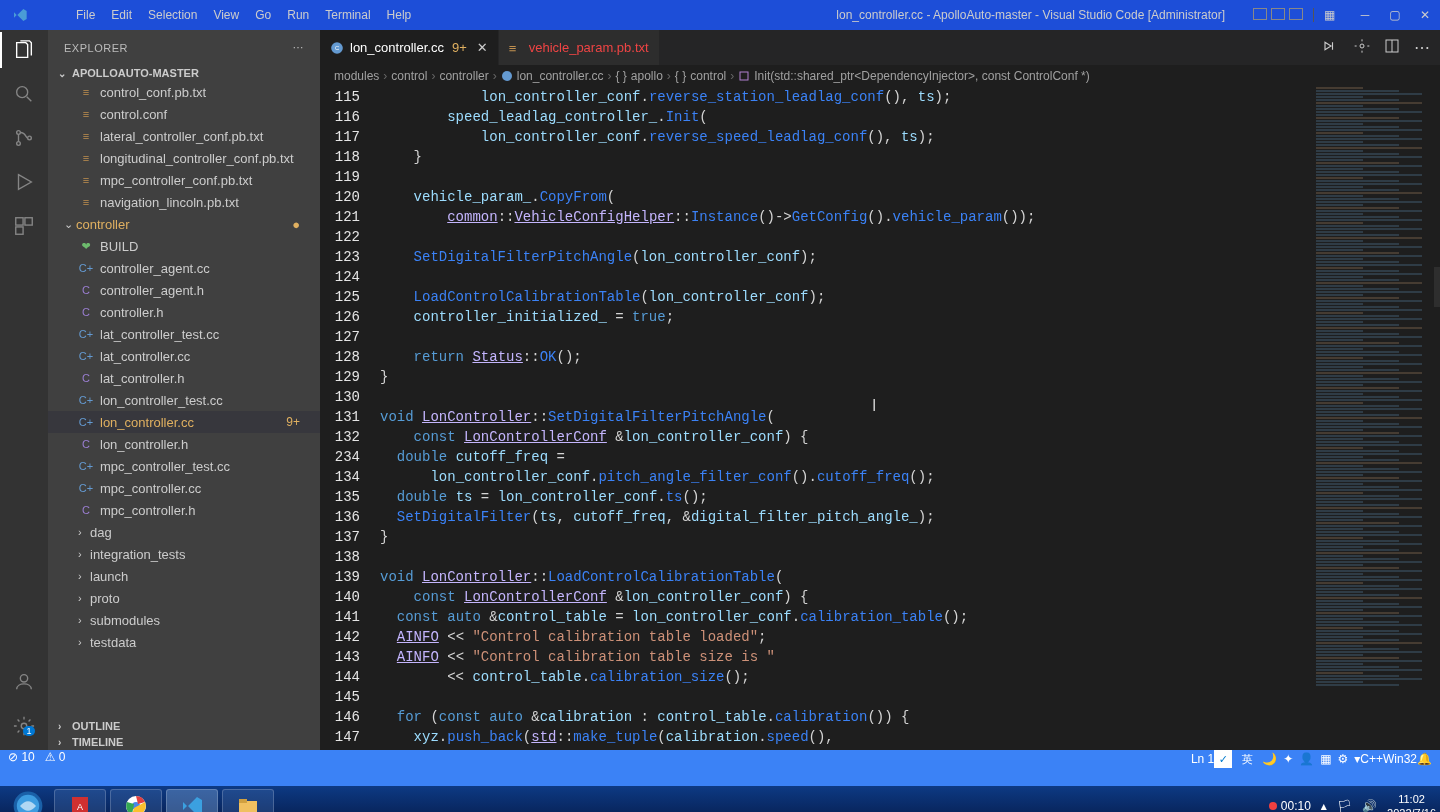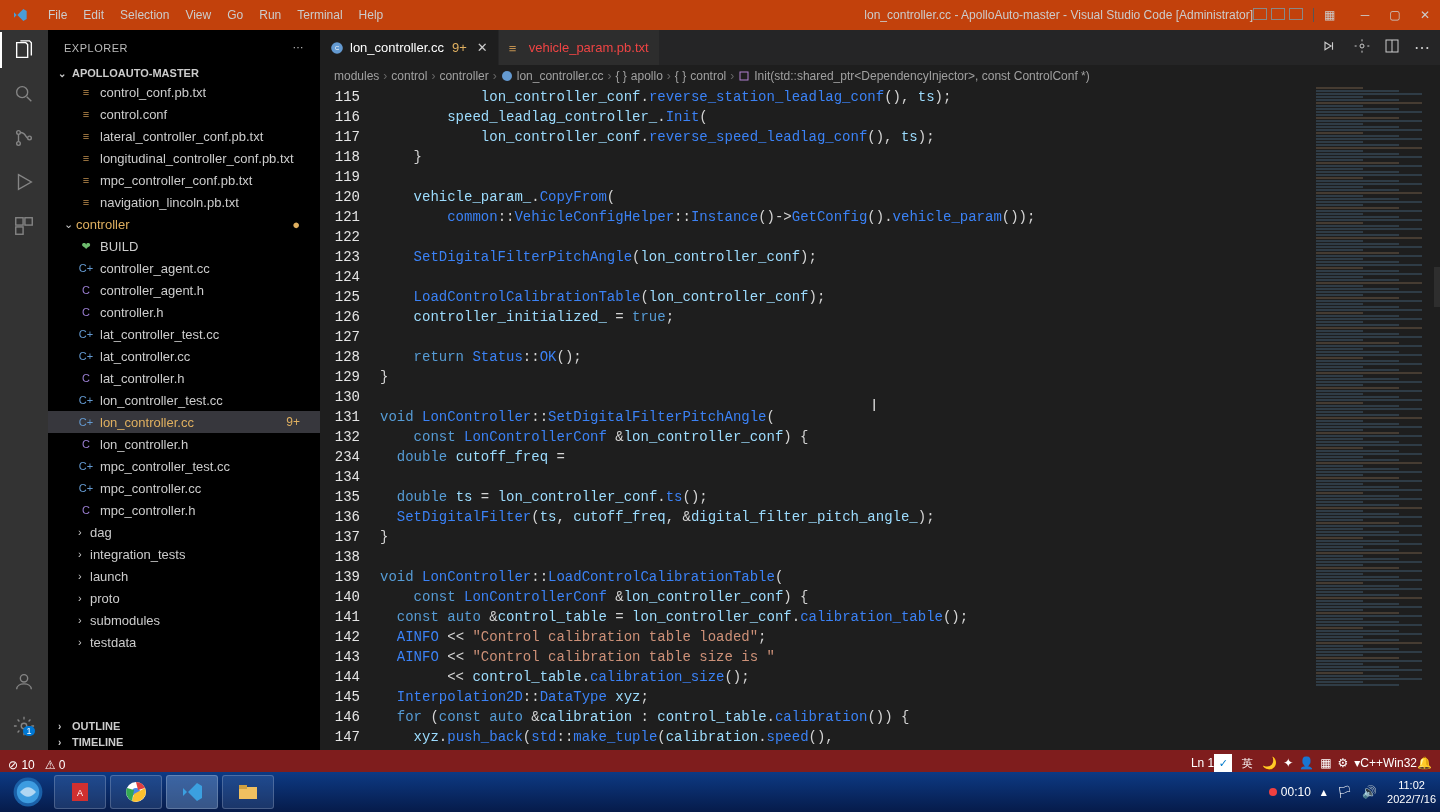--- a/index.html
+++ b/index.html
@@ -8,25 +8,26 @@
   background: #1e1e1e;
   color: #cccccc;
   overflow: hidden;
   width: 1440px;
   height: 812px;
 }
 
 
 .titlebar {
   height: 30px;
-  background: #c2410c;
+  background: #1d4ed8;
   display: flex;
   align-items: center;
   font-size: 12px;
   color: #cccccc;
+  gap: 28px;
 }
 .titlebar .logo {
   width: 40px;
   display: flex;
   justify-content: center;
 }
 .titlebar .menu { display: flex; gap: 0; }
 .titlebar .menu span { padding: 0 8px; cursor: pointer; }
 .titlebar .title { flex: 1; text-align: right; color: #cccccc; }
 .titlebar .winactions { display: flex; align-items: center; }
@@ -78,21 +79,21 @@
   margin-top: auto;
   margin-bottom: 12px;
   display: flex;
   flex-direction: column;
   gap: 20px;
 }
 
 
 .sidebar {
   width: 272px;
-  background: #000000;
+  background: #404040;
   display: flex;
   flex-direction: column;
   overflow: hidden;
 }
 .sidebar-header {
   height: 35px;
   display: flex;
   align-items: center;
   padding: 0 16px;
   font-size: 11px;
@@ -242,21 +243,21 @@
   color: #e5e5e5;
   user-select: none;
 }
 .linetext {
   white-space: pre;
   color: #d4d4d4;
 }
 .tok-kw { color: #569cd6; }
 .tok-var { color: #9cdcfe; }
 .tok-func { color: #3b82f6; }
-.tok-type { color: #3b82f6; }
+.tok-type { color: #c4b5fd; text-decoration: underline; }
 .tok-str { color: #ce9178; }
 
 .cursor-indicator {
   position: absolute;
   left: 552px;
   top: 310px;
   width: 1px;
   height: 18px;
   color: #cccccc;
 }
@@ -287,25 +288,25 @@
   position: absolute;
   right: 0;
   top: 180px;
   width: 6px;
   height: 40px;
   background: rgba(200,200,200,0.1);
 }
 
 
 .statusbar {
-  height: 22px;
-  background: #7f1d1d;
+  height: 36px;
+  background: #3b82f6;
   color: #ffffff;
   display: flex;
-  align-items: flex-end;
+  align-items: flex-start;
   font-size: 12px;
   padding: 0 8px;
 }
 .statusbar .left-status { display: flex; gap: 10px; }
 .statusbar .right-status { margin-left: auto; display: flex; align-items: center; }
 
 
 .taskbar {
   height: 40px;
   background: linear-gradient(to bottom, #0d3a84, #061b4a);
@@ -722,20 +723,21 @@
             <div class="code-line">
               <span class="lineno">132</span>
               <span class="linetext">    <span class="tok-kw">const</span> <span class="tok-type">LonControllerConf</span> &amp;<span class="tok-var">lon_controller_conf</span>) {</span>
             </div>
             <div class="code-line">
               <span class="lineno">234</span>
               <span class="linetext">  <span class="tok-kw">double</span> <span class="tok-var">cutoff_freq</span> =</span>
             </div>
             <div class="code-line">
               <span class="lineno">134</span>
+              <span class="linetext">      <span class="tok-var">lon_controller_conf</span>.<span class="tok-func">pitch_angle_filter_conf</span>().<span class="tok-func">cutoff_freq</span>();</span>
             </div>
             <div class="code-line">
               <span class="lineno">135</span>
               <span class="linetext">  <span class="tok-kw">double</span> <span class="tok-var">ts</span> = <span class="tok-var">lon_controller_conf</span>.<span class="tok-func">ts</span>();</span>
             </div>
             <div class="code-line">
               <span class="lineno">136</span>
               <span class="linetext">  <span class="tok-func">SetDigitalFilter</span>(<span class="tok-var">ts</span>, <span class="tok-var">cutoff_freq</span>, &amp;<span class="tok-var">digital_filter_pitch_angle_</span>);</span>
             </div>
             <div class="code-line">
@@ -765,21 +767,20 @@
             <div class="code-line">
               <span class="lineno">143</span>
               <span class="linetext">  <span class="tok-type">AINFO</span> &lt;&lt; <span class="tok-str">"Control calibration table size is "</span></span>
             </div>
             <div class="code-line">
               <span class="lineno">144</span>
               <span class="linetext">        &lt;&lt; <span class="tok-var">control_table</span>.<span class="tok-func">calibration_size</span>();</span>
             </div>
             <div class="code-line">
               <span class="lineno">145</span>
-              <span class="linetext">  <span class="tok-type">Interpolation2D</span>::<span class="tok-type">DataType</span> <span class="tok-var">xyz</span>;</span>
             </div>
             <div class="code-line">
               <span class="lineno">146</span>
               <span class="linetext">  <span class="tok-kw">for</span> (<span class="tok-kw">const</span> <span class="tok-kw">auto</span> &amp;<span class="tok-var">calibration</span> : <span class="tok-var">control_table</span>.<span class="tok-func">calibration</span>()) {</span>
             </div>
             <div class="code-line">
               <span class="lineno">147</span>
               <span class="linetext">    <span class="tok-var">xyz</span>.<span class="tok-func">push_back</span>(<span class="tok-type">std</span>::<span class="tok-func">make_tuple</span>(<span class="tok-var">calibration</span>.<span class="tok-func">speed</span>(),</span>
             </div>
           </div>

